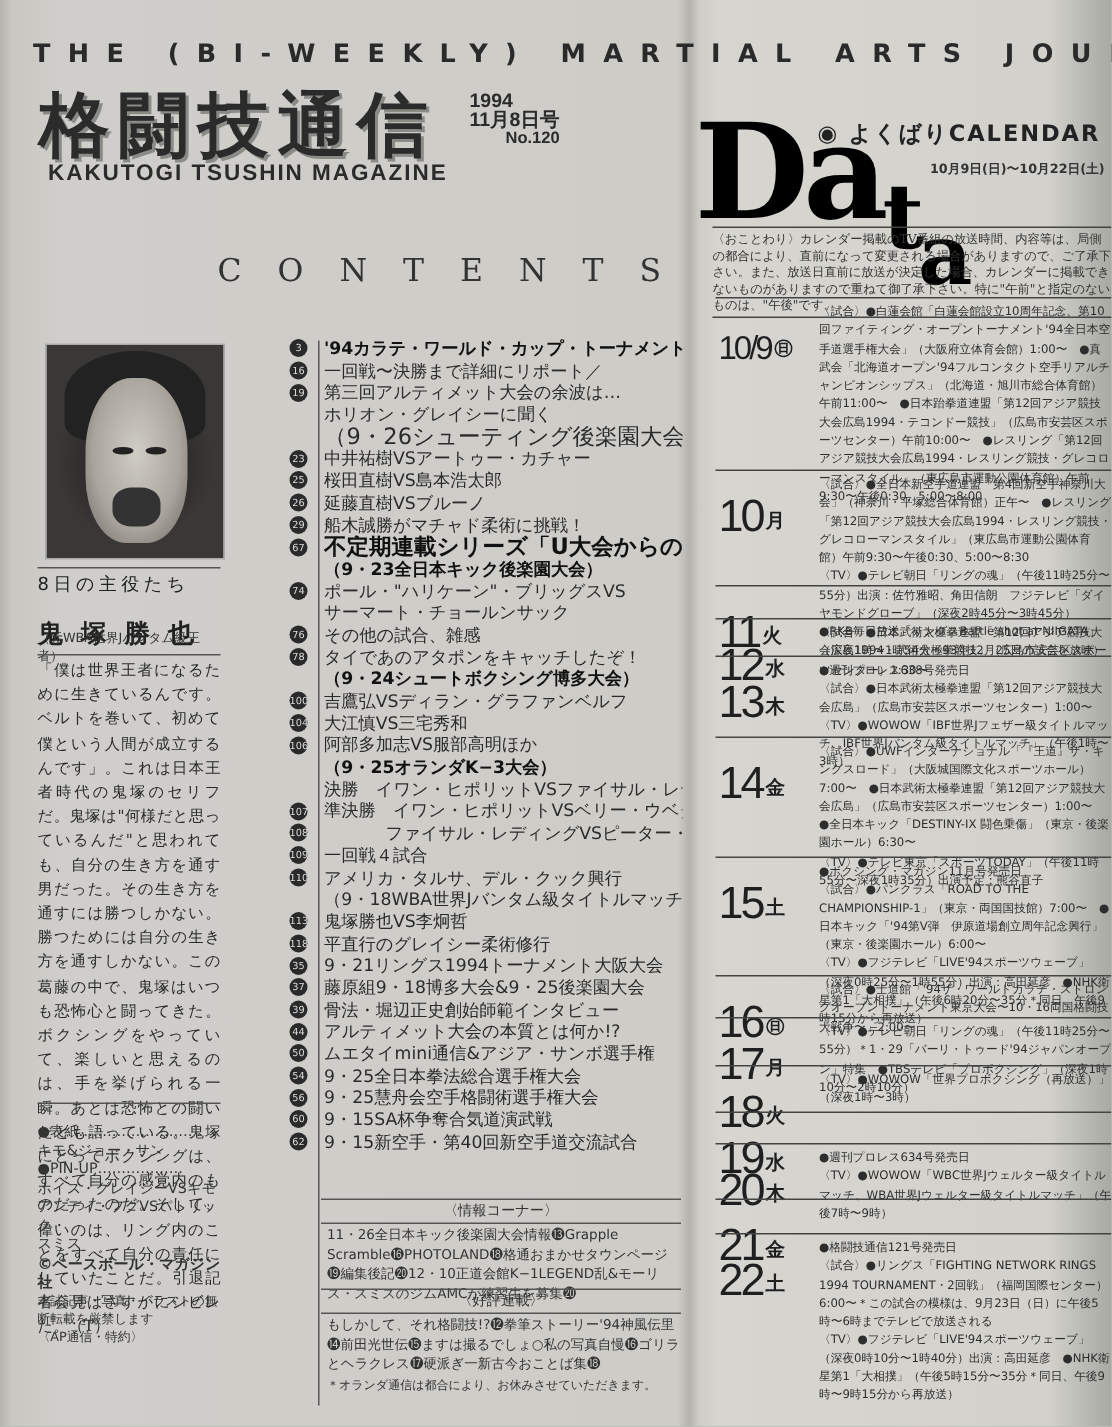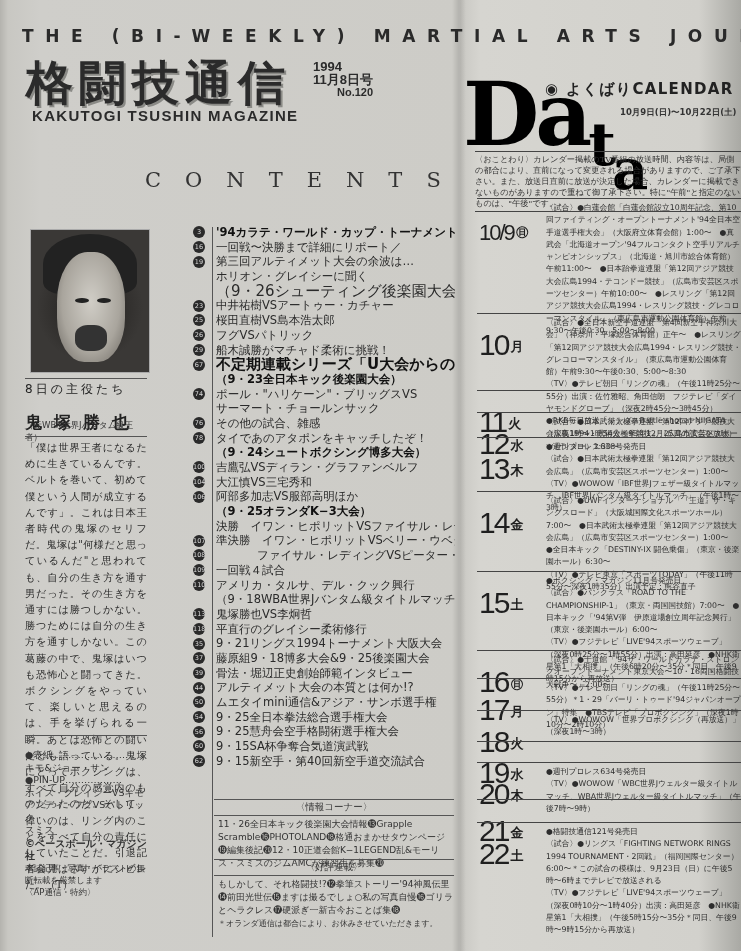--- a/index.html
+++ b/index.html
@@ -123,21 +123,21 @@
     <div class="toc-row ">
       <span class="pg">23</span>
       <span class="txt">中井祐樹VSアートゥー・カチャー</span>
     </div>
     <div class="toc-row ">
       <span class="pg">25</span>
       <span class="txt">桜田直樹VS島本浩太郎</span>
     </div>
     <div class="toc-row ">
       <span class="pg">26</span>
-      <span class="txt">フグVSパトリック</span>
+      <span class="txt">延藤直樹VSブルーノ</span>
     </div>
     <div class="toc-row ">
       <span class="pg">29</span>
       <span class="txt">船木誠勝がマチャド柔術に挑戦！</span>
     </div>
     <div class="toc-row small bold">
       <span class="pg">67</span>
       <span class="txt">不定期連載シリーズ「U大会からの帰還者たち④」</span>
     </div>
     <div class="toc-row bold">

